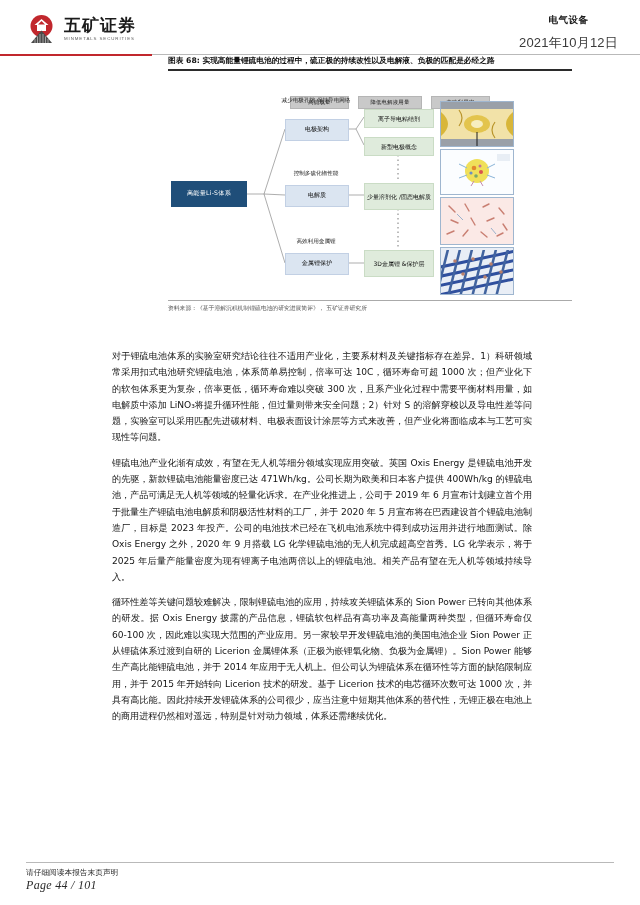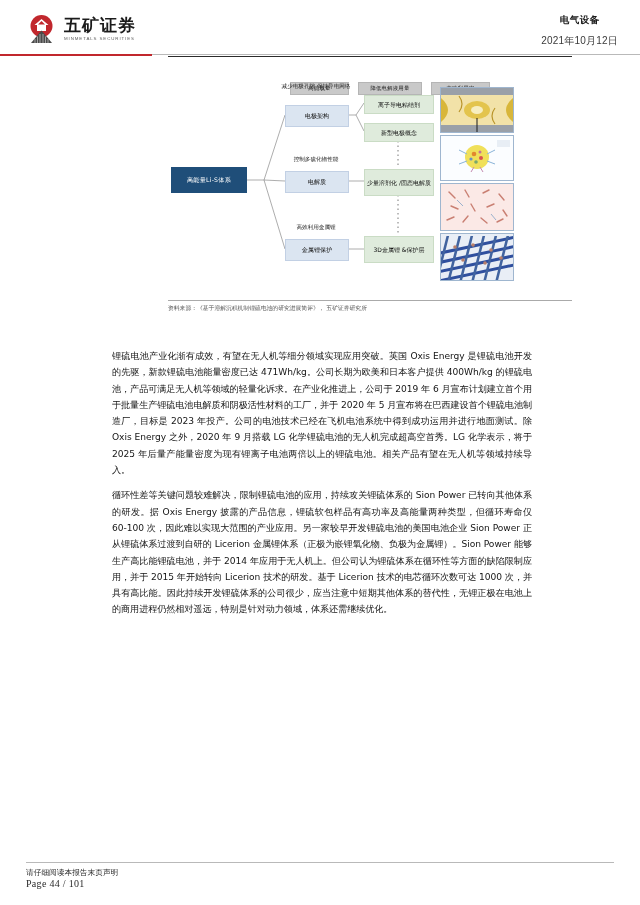--- a/index.html
+++ b/index.html
@@ -72,21 +72,21 @@
     text-align: center;
   }
   .header-title {
     font-size: 9.5px;
     font-weight: bold;
     color: #1a1a1a;
     font-family: "DejaVu Sans", sans-serif;
     letter-spacing: 0.5px;
   }
   .header-date {
-    font-size: 10px;
+    font-size: 13px;
     color: #3a3a3a;
     margin-top: 7px;
     font-family: "Liberation Sans", sans-serif;
     letter-spacing: 0.2px;
   }
   .header-rule {
     position: absolute;
     left: 0;
     top: 54px;
     width: 640px;
@@ -276,22 +276,23 @@
     justify-content: space-between;
     align-items: baseline;
     flex-direction: column;
   }
   .footer-left {
     font-size: 7.7px;
     color: #2a2a2a;
     font-family: "DejaVu Sans", sans-serif;
   }
   .footer-right {
-    font-size: 10px;
+    font-size: 12px;
     color: #2a2a2a;
+    font-style: italic;
     font-family: "Liberation Serif", serif;
     letter-spacing: 0.3px;
   }
 </style>
 </head>
 <body>
 
 <div class="page">
 
   <div class="header">
@@ -319,20 +320,21 @@
     </div>
     <div class="header-right">
       <div class="header-title">电气设备</div>
       <div class="header-date">2021年10月12日</div>
     </div>
   </div>
   <div class="header-rule"></div>
   <div class="header-rule-accent"></div>
 
   <div class="figure">
+    <div class="fig-title">图表 68:  实现高能量锂硫电池的过程中，硫正极的持续改性以及电解液、负极的匹配是必经之路</div>
     <div class="fig-title-rule"></div>
 
     <div class="fig-body">
 
       <svg width="404" height="232" style="position:absolute;left:0;top:0;" aria-hidden="true">
         <g stroke="#8a8a8a" stroke-width="0.7" fill="none">
           <line x1="79" y1="117" x2="96" y2="117"></line>
           <line x1="96" y1="117" x2="117" y2="52"></line>
           <line x1="96" y1="117" x2="117" y2="118"></line>
           <line x1="96" y1="117" x2="117" y2="186"></line>
@@ -456,20 +458,21 @@
             <circle cx="60" cy="24" r="1.8"></circle>
           </g>
         </svg>
       </div>
     </div>
   </div>
 
   <div class="fig-source">资料来源：《基于溶解沉积机制锂硫电池的研究进展简评》，  五矿证券研究所</div>
 
   <div class="content">
+    <p class="para">对于锂硫电池体系的实验室研究结论往往不适用产业化，主要系材料及关键指标存在差异。1）科研领域常采用扣式电池研究锂硫电池，体系简单易控制，倍率可达 10C，循环寿命可超 1000 次；但产业化下的软包体系更为复杂，倍率更低，循环寿命难以突破 300 次，且系产业化过程中需要平衡材料用量，如电解质中添加 LiNO₃将提升循环性能，但过量则带来安全问题；2）针对 S 的溶解穿梭以及导电性差等问题，实验室可以采用匹配先进碳材料、电极表面设计涂层等方式来改善，但产业化将面临成本与工艺可实现性等问题。</p>
     <p class="para">锂硫电池产业化渐有成效，有望在无人机等细分领域实现应用突破。英国 Oxis Energy 是锂硫电池开发的先驱，新款锂硫电池能量密度已达 471Wh/kg。公司长期为欧美和日本客户提供 400Wh/kg 的锂硫电池，产品可满足无人机等领域的轻量化诉求。在产业化推进上，公司于 2019 年 6 月宣布计划建立首个用于批量生产锂硫电池电解质和阴极活性材料的工厂，并于 2020 年 5 月宣布将在巴西建设首个锂硫电池制造厂，目标是 2023 年投产。公司的电池技术已经在飞机电池系统中得到成功运用并进行地面测试。除 Oxis Energy 之外，2020 年 9 月搭载 LG 化学锂硫电池的无人机完成超高空首秀。LG 化学表示，将于 2025 年后量产能量密度为现有锂离子电池两倍以上的锂硫电池。相关产品有望在无人机等领域持续导入。</p>
     <p class="para">循环性差等关键问题较难解决，限制锂硫电池的应用，持续攻关锂硫体系的 Sion Power 已转向其他体系的研发。据 Oxis Energy 披露的产品信息，锂硫软包样品有高功率及高能量两种类型，但循环寿命仅 60-100 次，因此难以实现大范围的产业应用。另一家较早开发锂硫电池的美国电池企业 Sion Power 正从锂硫体系过渡到自研的 Licerion 金属锂体系（正极为嵌锂氧化物、负极为金属锂）。Sion Power 能够生产高比能锂硫电池，并于 2014 年应用于无人机上。但公司认为锂硫体系在循环性等方面的缺陷限制应用，并于 2015 年开始转向 Licerion 技术的研发。基于 Licerion 技术的电芯循环次数可达 1000 次，并具有高比能。因此持续开发锂硫体系的公司很少，应当注意中短期其他体系的替代性，无锂正极在电池上的商用进程仍然相对遥远，特别是针对动力领域，体系还需继续优化。</p>
   </div>
 
   <div class="footer-rule"></div>
   <div class="footer">
     <div class="footer-left">请仔细阅读本报告末页声明</div>
     <div class="footer-right">
       <span>Page</span>
       <span>44 / 101</span>

